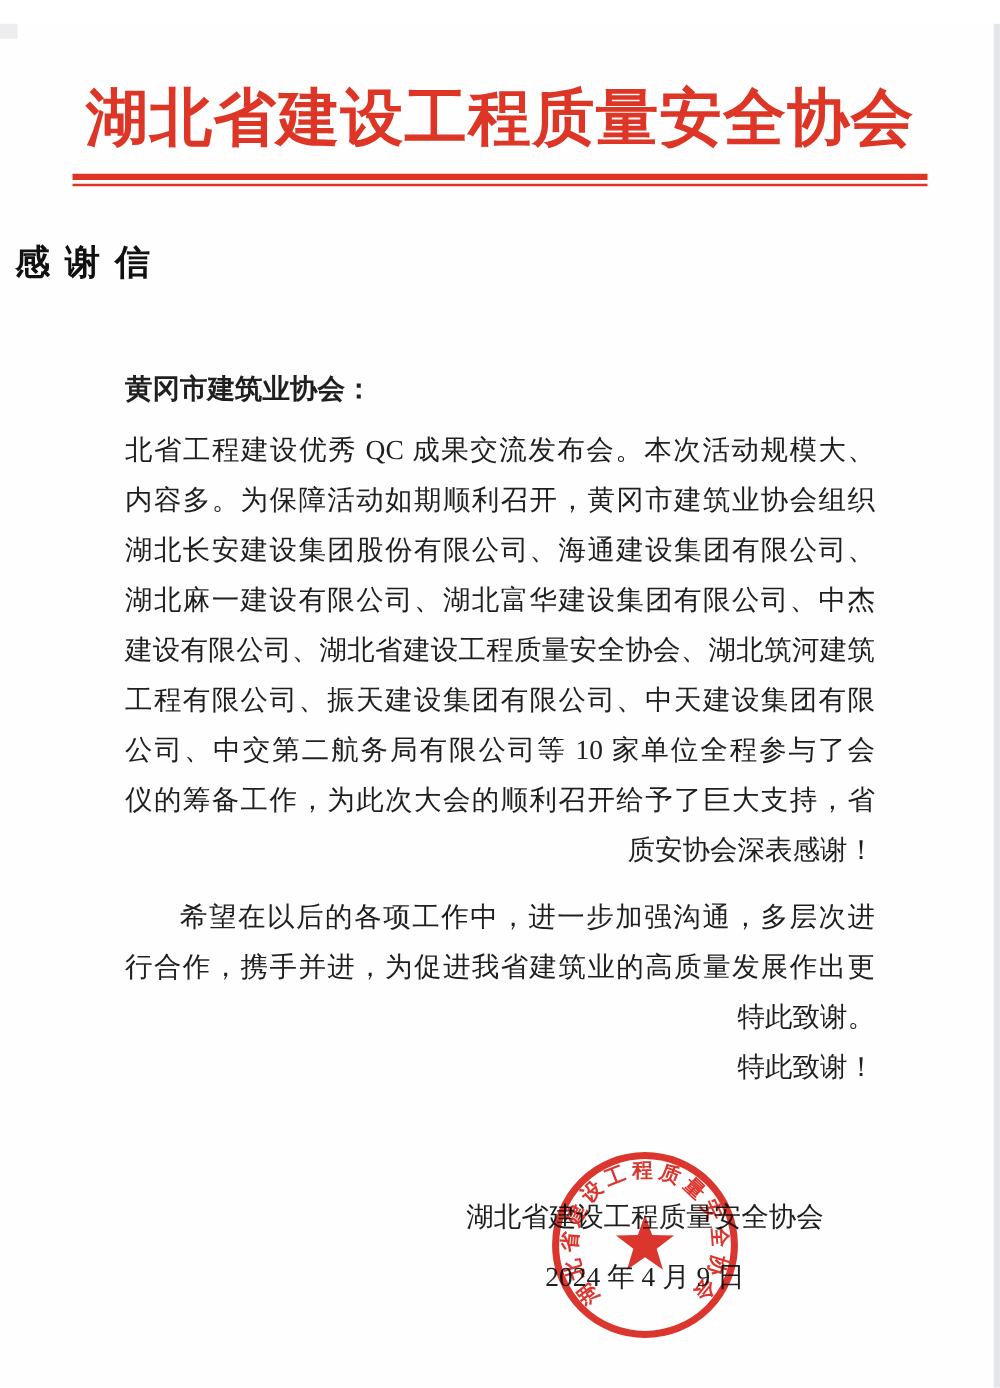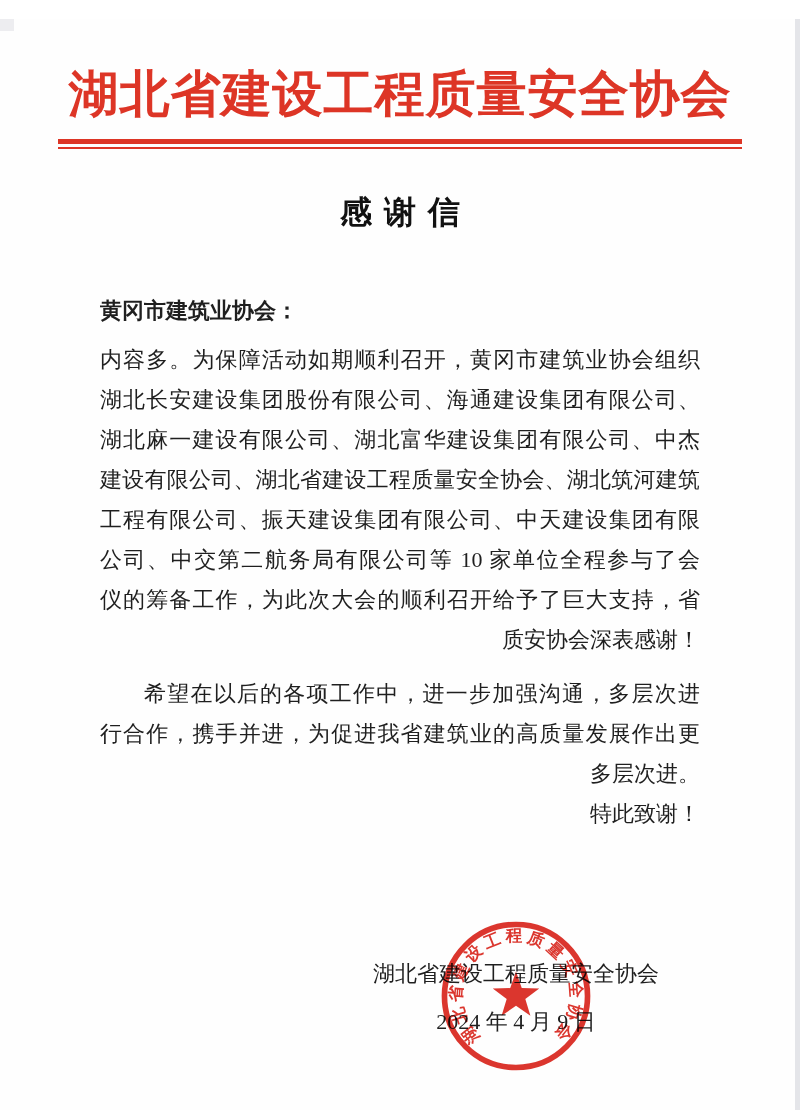--- a/index.html
+++ b/index.html
@@ -30,22 +30,21 @@
     line-height: 74px;
     white-space: nowrap;
   }
   .rule-wrap { position: absolute; top: 120px; left: 58px; width: 684px; }
   .rule-thick { height: 5px; background: #dd3526; }
   .rule-gap   { height: 3px; background: transparent; }
   .rule-thin  { height: 2px; background: #dd3526; }
   
   .letter-title {
     position: absolute; top: 172px; left: 0; width: 100%;
-    text-align: center;
-    font-size: 32px; font-weight: bold;
+    font-size: 28px; font-weight: bold;
     letter-spacing: 12px; text-indent: 12px;
     color: #111111;
   }
   
   .body-block {
     position: absolute; top: 272px; left: 100px; width: 600px;
     font-size: 22px;
     line-height: 40px;
     font-family: Liberation Serif, serif;
   }
@@ -83,31 +82,32 @@
     <div class="rule-thick"></div>
     <div class="rule-gap"></div>
     <div class="rule-thin"></div>
   </div>
 
   <div class="letter-title">感谢信</div>
 
   <div class="body-block">
     <div class="salutation">黄冈市建筑业协会：</div>
 
+    <div class="line just">北省工程建设优秀 QC 成果交流发布会。本次活动规模大、</div>
     <div class="line just">内容多。为保障活动如期顺利召开，黄冈市建筑业协会组织</div>
     <div class="line just">湖北长安建设集团股份有限公司、海通建设集团有限公司、</div>
     <div class="line just">湖北麻一建设有限公司、湖北富华建设集团有限公司、中杰</div>
     <div class="line just">建设有限公司、湖北省建设工程质量安全协会、湖北筑河建筑</div>
     <div class="line just">工程有限公司、振天建设集团有限公司、中天建设集团有限</div>
     <div class="line just">公司、中交第二航务局有限公司等 10 家单位全程参与了会</div>
     <div class="line just">仪的筹备工作，为此次大会的顺利召开给予了巨大支持，省</div>
     <div class="line">质安协会深表感谢！</div>
     <div class="line just indent para-gap">希望在以后的各项工作中，进一步加强沟通，多层次进</div>
     <div class="line just">行合作，携手并进，为促进我省建筑业的高质量发展作出更</div>
-    <div class="line">多层次进。</div>
+    <div class="line">特此致谢。</div>
     <div class="line indent">特此致谢！</div>
   </div>
 
   <div class="signature">
     <div class="sig-org">湖北省建设工程质量安全协会</div>
     <div class="sig-date">2024 年 4 月 9 日</div>
   </div>
 
   <svg class="seal" viewBox="0 0 170 170" xmlns="http://www.w3.org/2000/svg">
     <circle cx="85" cy="85" r="76" fill="none" stroke="#d9251c" stroke-width="6"></circle>

